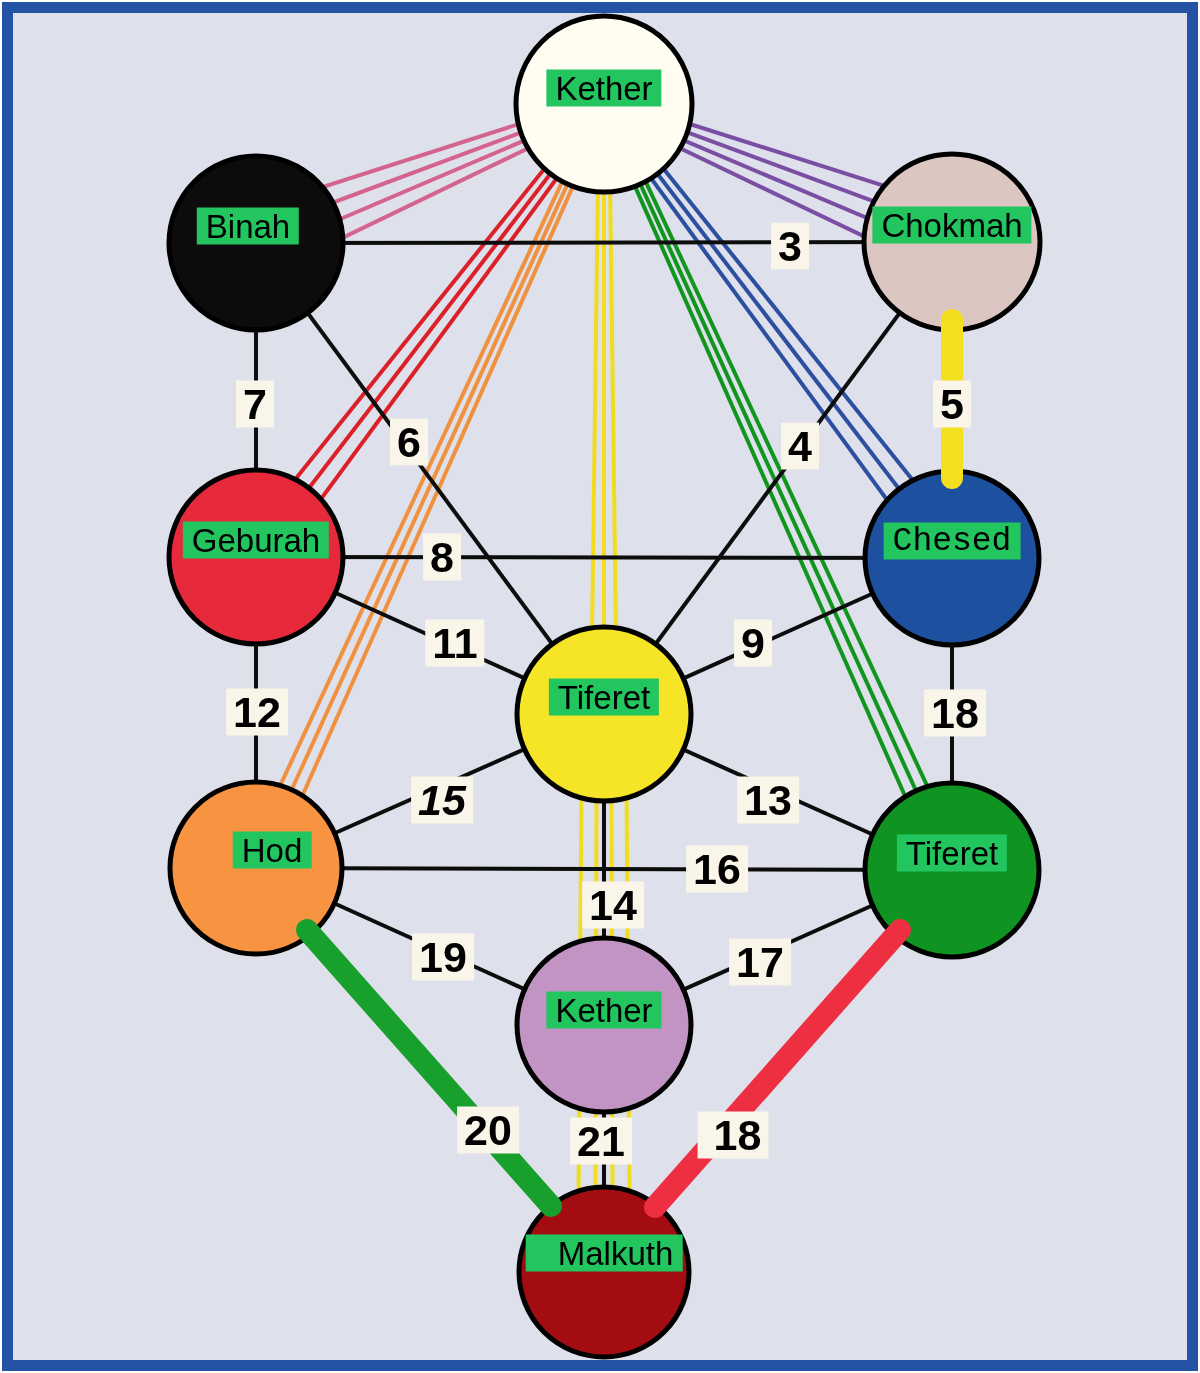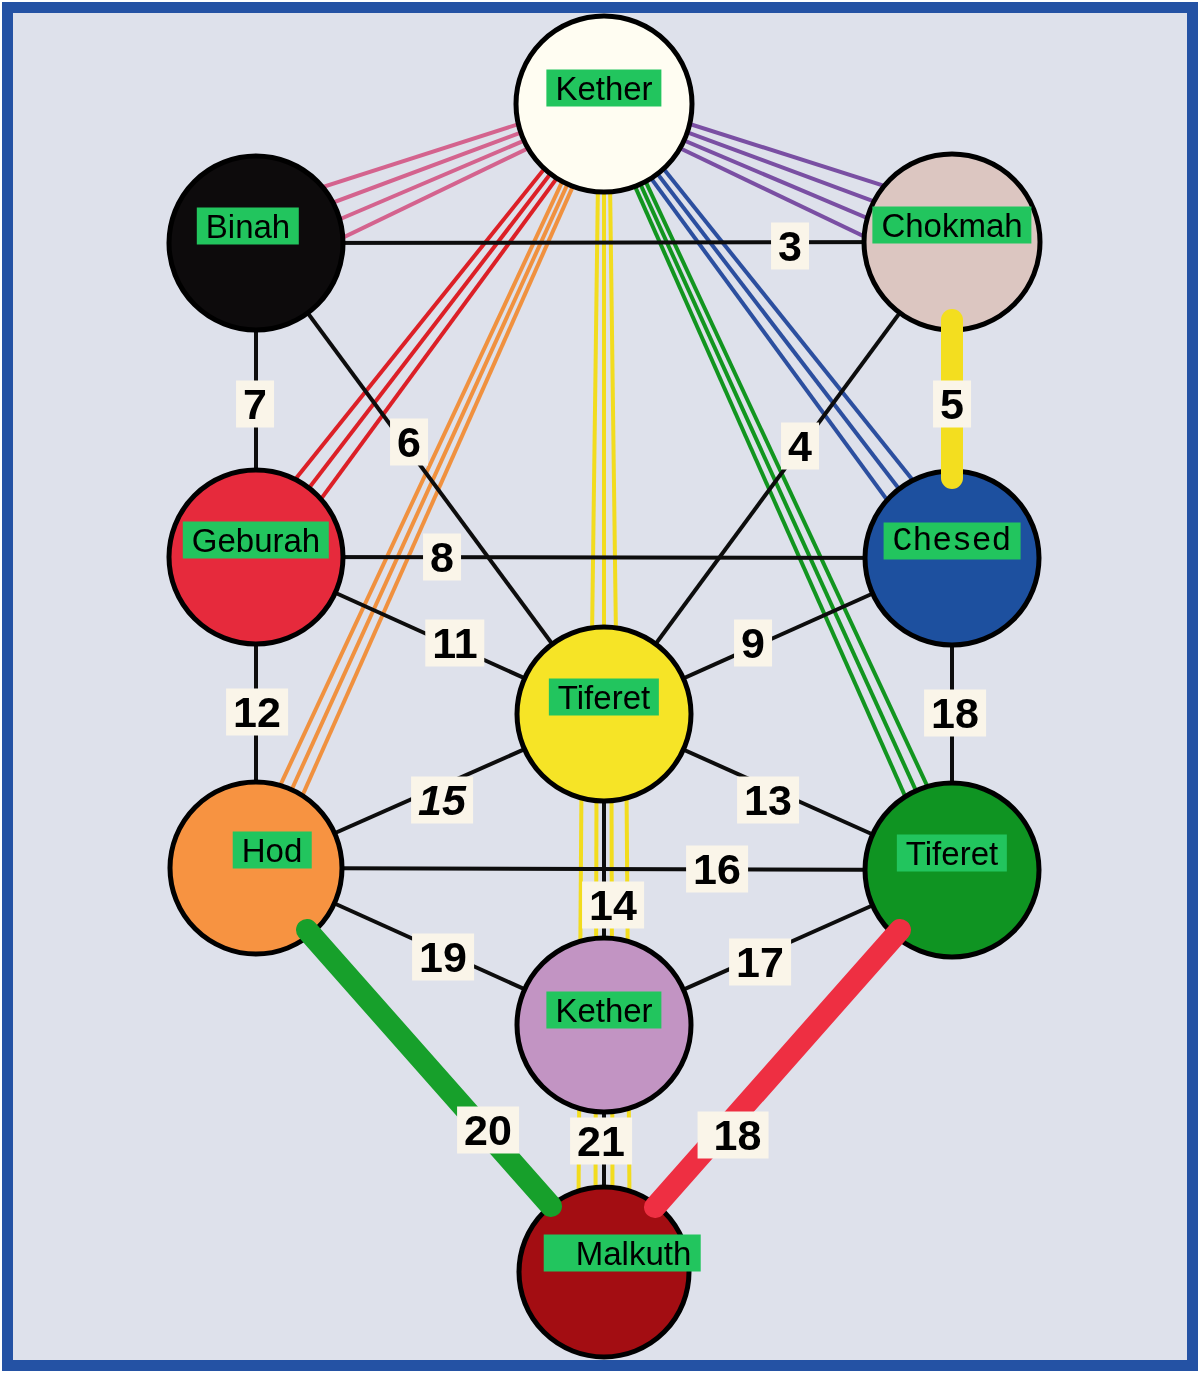--- a/index.html
+++ b/index.html
@@ -90,21 +90,21 @@
   <div id="labels">
       <div class="lbl name" style="left: 604px; top: 88px;">Kether</div>
       <div class="lbl name" style="left: 248px; top: 226px;">Binah</div>
       <div class="lbl name" style="left: 952px; top: 225px;">Chokmah</div>
       <div class="lbl name" style="left: 256px; top: 540px;">Geburah</div>
       <div class="lbl name" style="left: 952px; top: 541px; font-family: Liberation Mono, monospace;">Chesed</div>
       <div class="lbl name" style="left: 604px; top: 697px;">Tiferet</div>
       <div class="lbl name" style="left: 272px; top: 850px;">Hod</div>
       <div class="lbl name" style="left: 952px; top: 853px;">Tiferet</div>
       <div class="lbl name" style="left: 604px; top: 1010px;">Kether</div>
-      <div class="lbl name" style="left: 622px; top: 1253px; padding-left: 32px;">Malkuth</div>
+      <div class="lbl name" style="left: 604px; top: 1253px; padding-left: 32px;">Malkuth</div>
       <div class="lbl num" style="left: 790px; top: 246px;">3</div>
       <div class="lbl num" style="left: 800px; top: 446px;">4</div>
       <div class="lbl num" style="left: 952px; top: 404px;">5</div>
       <div class="lbl num" style="left: 409px; top: 442px;">6</div>
       <div class="lbl num" style="left: 255px; top: 404px;">7</div>
       <div class="lbl num" style="left: 442px; top: 557px;">8</div>
       <div class="lbl num" style="left: 753px; top: 643px;">9</div>
       <div class="lbl num" style="left: 955px; top: 713px;">18</div>
       <div class="lbl num" style="left: 455px; top: 643px;">11</div>
       <div class="lbl num" style="left: 257px; top: 712px;">12</div>

